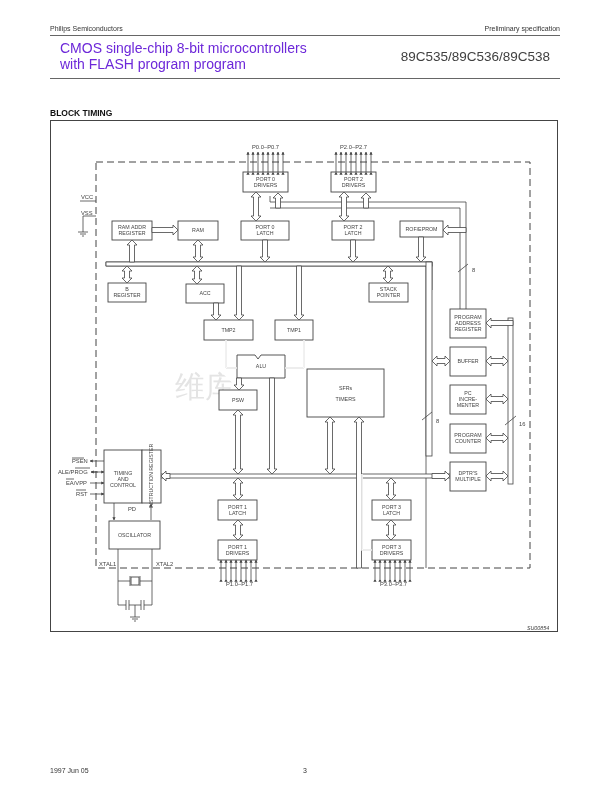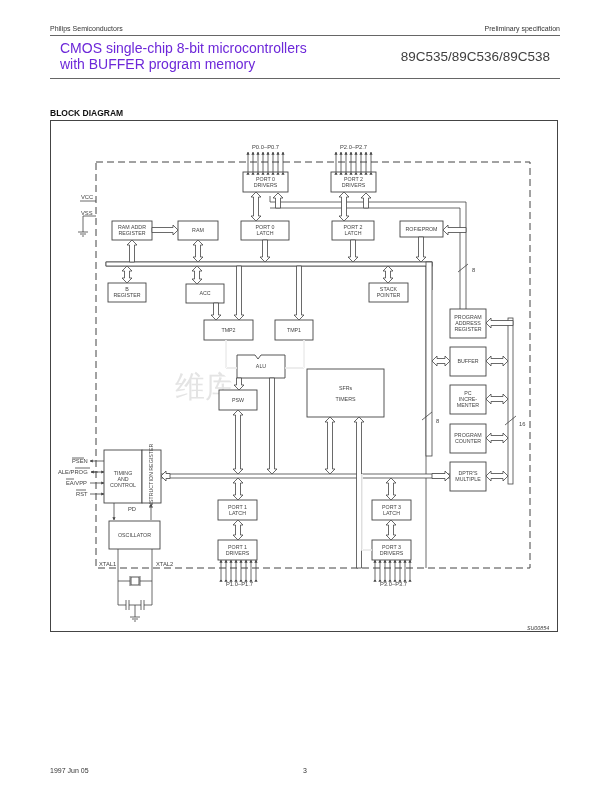--- a/index.html
+++ b/index.html
@@ -24,26 +24,26 @@
   .wm { font-family:"DejaVu Serif", serif; font-size:30px; fill:#e4e4e4; }
 </style>
 </head>
 <body>
 
 <div class="abs hdr-small" style="left:50px;">Philips Semiconductors</div>
 <div class="abs hdr-small" style="right:52px;">Preliminary specification</div>
 <div class="rule" style="top:35px;"></div>
 <div class="abs title-left">
   <div>CMOS single-chip 8-bit microcontrollers</div>
-  <div>with BUFFER program memory</div>
+  <div>with FLASH program program</div>
 </div>
 <div class="abs title-right">89C535/89C536/89C538</div>
 <div class="rule" style="top:78px;"></div>
 
-<div class="abs section">BLOCK DIAGRAM</div>
+<div class="abs section">BLOCK TIMING</div>
 
 <div class="abs fig-frame"></div>
 
 <svg class="diagram" width="612" height="792" viewBox="0 0 612 792">
   <defs>
     <marker id="ah" markerWidth="4" markerHeight="4" refX="3.5" refY="2" orient="auto">
       <path d="M0,0 L4,2 L0,4 Z" fill="#444"></path>
     </marker>
   </defs>
 

